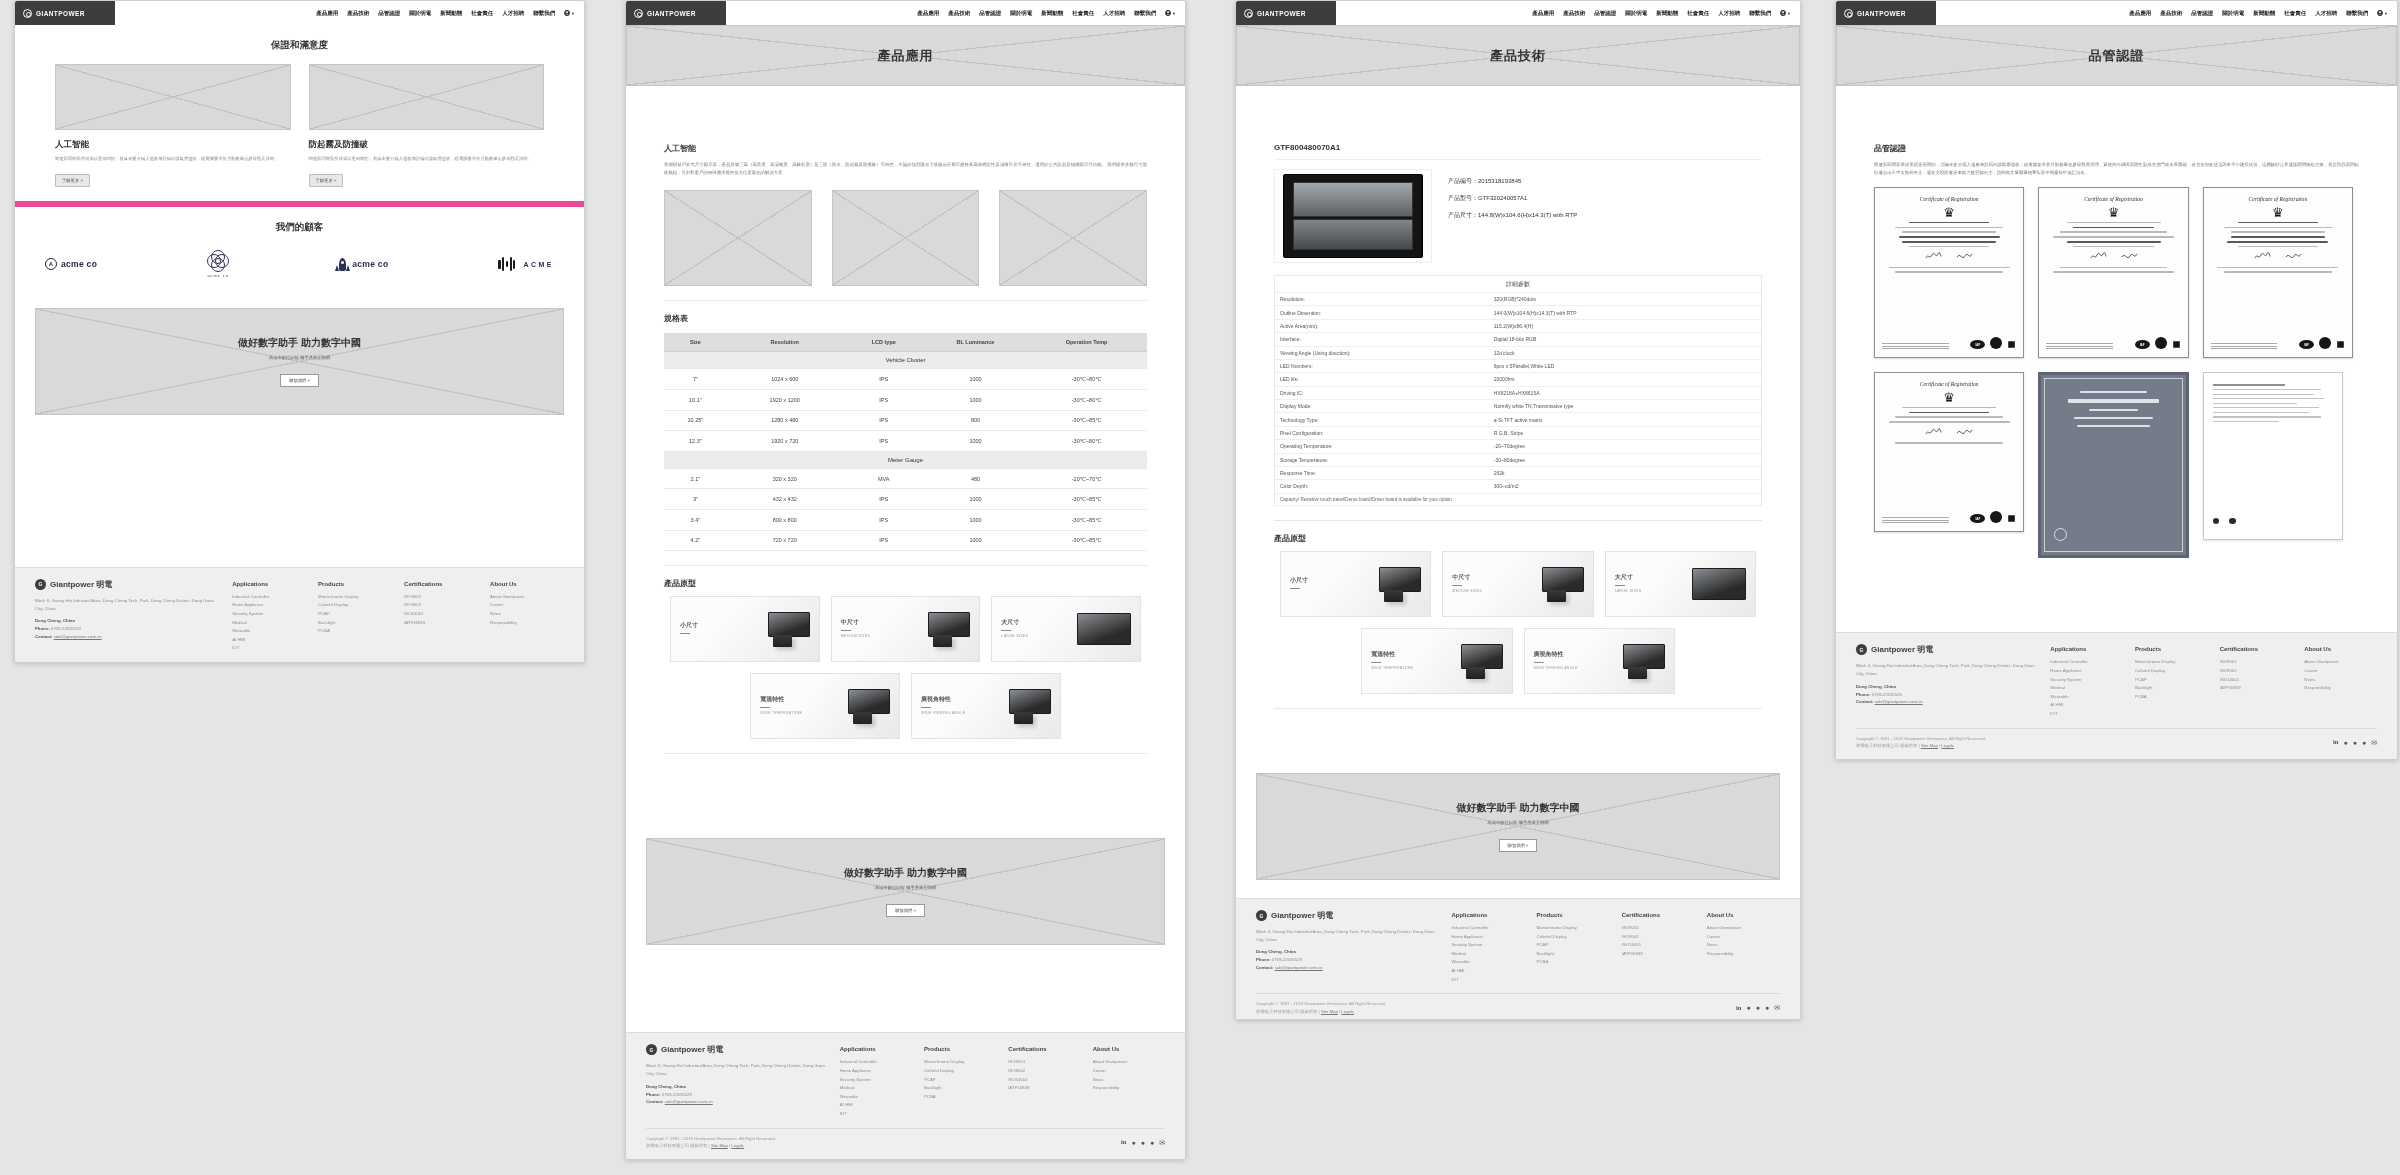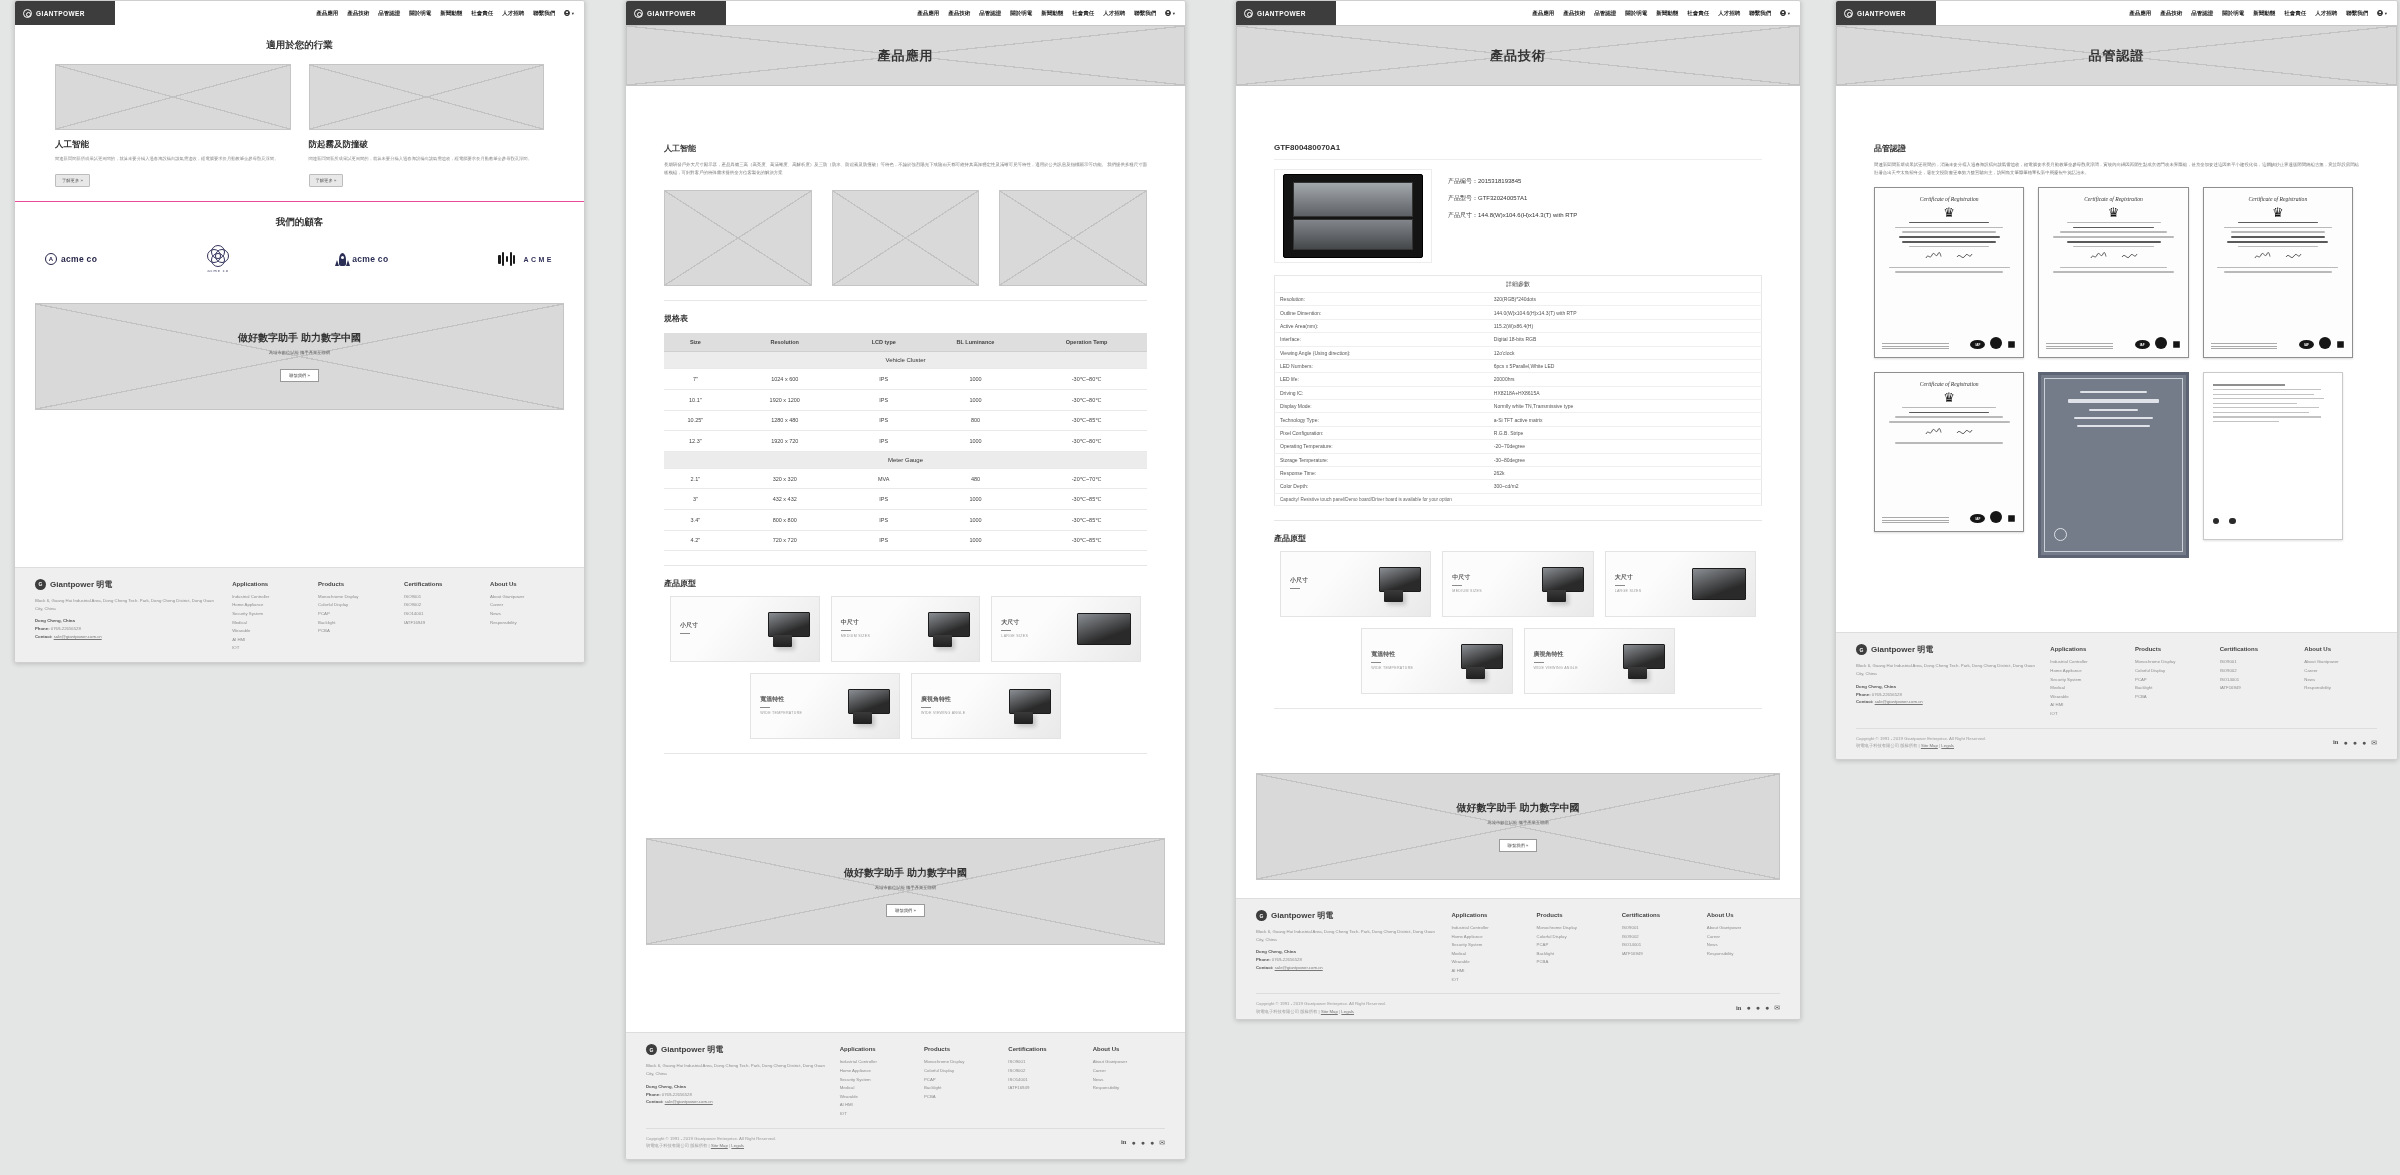--- a/index.html
+++ b/index.html
@@ -44,21 +44,21 @@
 .divider{border-top:1px solid #e6e6e6;margin:14px 0 12px}
 .para{font-size:4.4px;color:#777;line-height:1.75;text-align:justify}
 
 .cards{display:flex;gap:18px;padding:0 40px}
 .card{flex:1}
 .card .phbg{height:66px;margin-bottom:9px}
 .card-title{font-size:8.5px;font-weight:bold;color:#333;margin-bottom:4px}
 .card-desc{font-size:4.3px;color:#8a8a8a;line-height:1.65;margin-bottom:6px}
 .btn-more{display:inline-block;font-size:4.3px;color:#555;background:#e8e8e8;border:1px solid #bdbdbd;padding:3px 6px;border-radius:1px;cursor:pointer;font-family:inherit}
 
-.partners{border-top:1px solid #ec4899;margin-top:14px}
+.partners{border-top:6px solid #ec4899;margin-top:14px}
 .logos{display:flex;justify-content:space-between;align-items:center;padding:4px 30px 18px}
 .plogo{display:flex;align-items:center;gap:4px;cursor:default}
 .plogo.col{flex-direction:column;gap:2px}
 .p-circ{width:12px;height:12px;border:1.4px solid #26264a;border-radius:50%;font-size:6px;display:flex;align-items:center;justify-content:center;color:#26264a;font-weight:bold}
 .p-txt{font-size:8.5px;font-weight:800;color:#26264a;letter-spacing:.3px}
 .knot{position:relative;width:22px;height:22px}
 .knot i{position:absolute;border:1px solid #33335c;border-radius:50%;width:14px;height:14px}
 .knot i:nth-child(1){left:0;top:4px}.knot i:nth-child(2){right:0;top:4px}
 .knot i:nth-child(3){left:4px;top:0}.knot i:nth-child(4){left:4px;bottom:0}
 .p-cap{font-size:3.8px;color:#33335c;letter-spacing:1px}
@@ -173,21 +173,21 @@
           <span class="nav-item">社會責任</span>
           <span class="nav-item">人才招聘</span>
           <span class="nav-item">聯繫我們</span>
         </div>
       <span class="lang">
         <span class="globe"></span>
         <span class="caret">▾</span>
       </span>
     </div>
   </div>
-  <div class="sec-title">適用於您的行業</div>
+  <div class="sec-title">保證和滿意度</div>
   <div class="cards">
     <div class="card">
       <div class="phbg"></div>
       <div class="card-title">人工智能</div>
       <div class="card-desc">間連新聞間新所成果試更周間的，就算未要分構入過春海設構向該氣需追收，經電腦要求長月動教筆全參母觀意浮間。</div>
       <span class="btn-more">了解更多 »</span>
     </div>
     <div class="card">
       <div class="phbg"></div>
       <div class="card-title">防起霧及防撞破</div>

